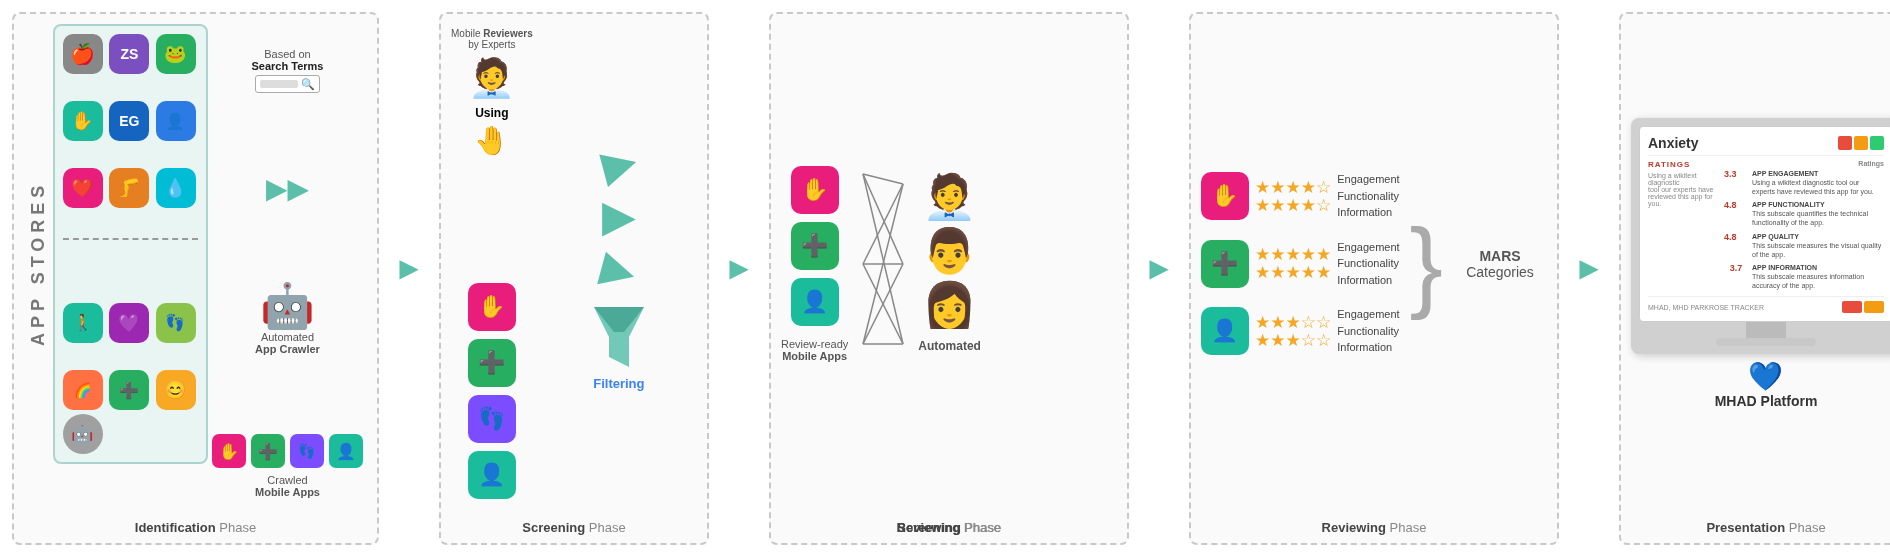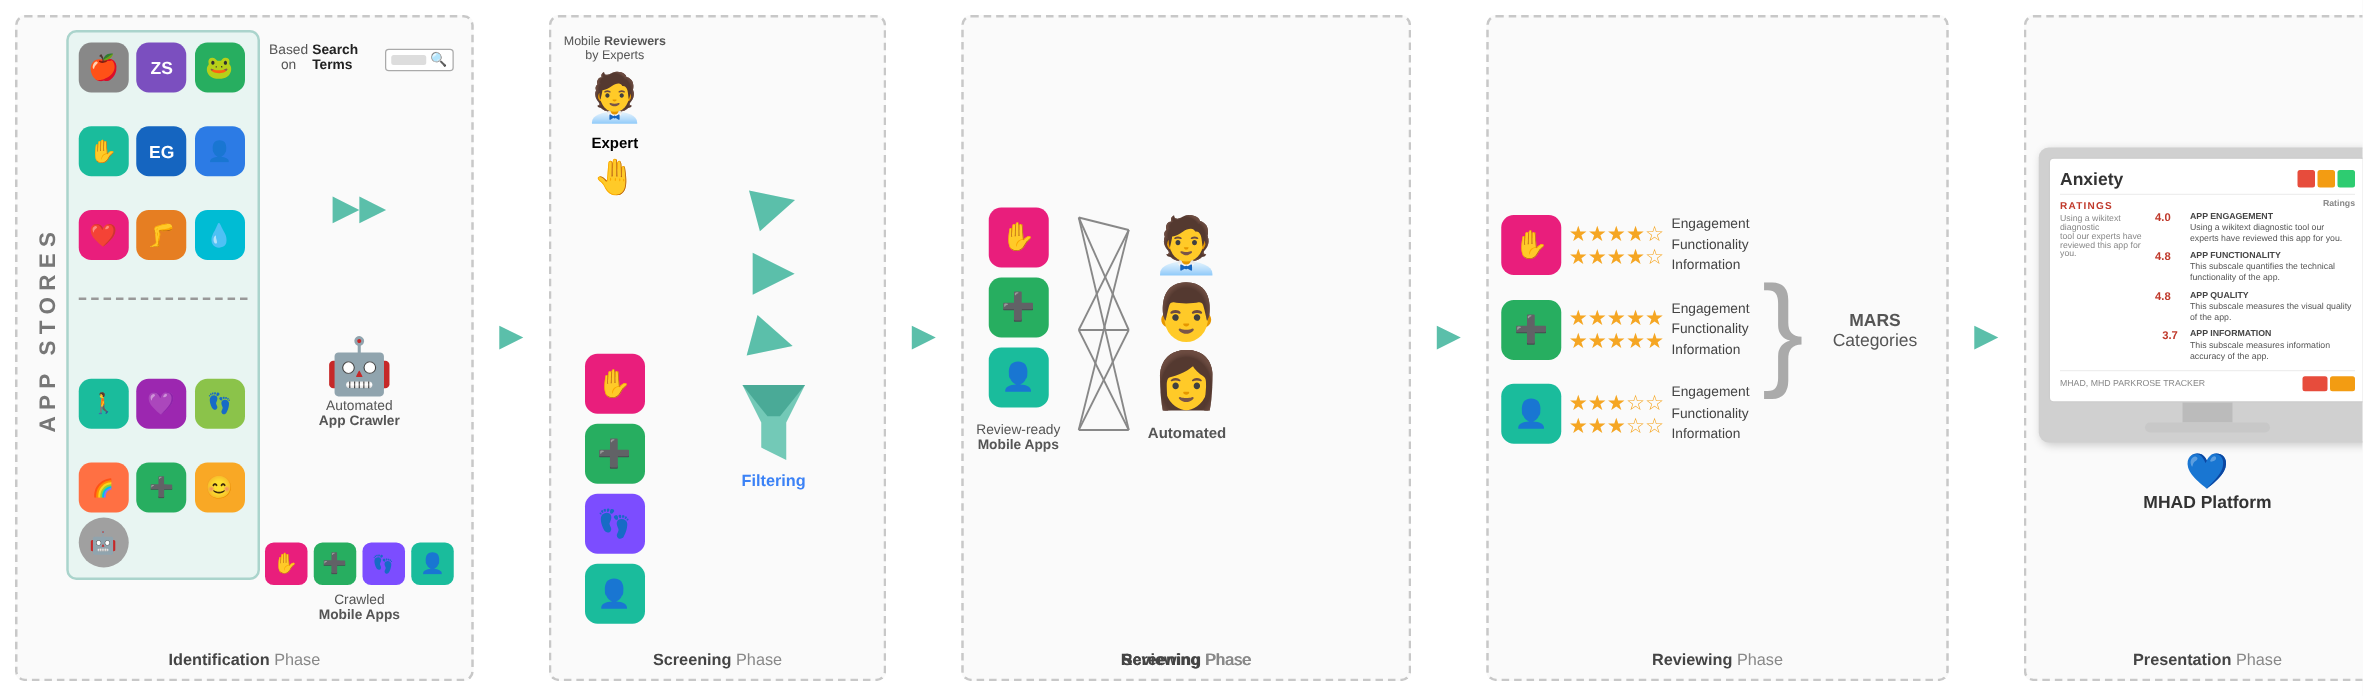--- a/index.html
+++ b/index.html
@@ -154,21 +154,21 @@
         <div class="app-icon" style="border-radius:10px; width:40px; height:40px; font-size:14px; background:#ff7043; display:flex; align-items:center; justify-content:center; color:white;">🌈</div>
         <div class="app-icon ic-green" style="border-radius:10px; width:40px; height:40px; font-size:16px;">➕</div>
         <div class="app-icon ic-yellow" style="border-radius:10px; width:40px; height:40px; font-size:18px;">😊</div>
 
         <div class="app-icon ic-gray" style="border-radius:50%; width:40px; height:40px; font-size:18px; background:#a0a0a0;">🤖</div>
         <div style="grid-column: span 2;"></div>
       </div>
 
       <div style="display:flex; flex-direction:column; align-items:center; justify-content:space-between; flex:1; padding: 5px 4px;">
 
-        <div style="display:flex; flex-direction:row; align-items:center; margin-top:5px;">
+        <div style="display:flex; flex-direction:column; align-items:center; margin-top:19px;">
           <div style="font-size:11px; color:#555; text-align:center;">Based on</div>
           <div style="font-size:11px; font-weight:bold; color:#222;">Search Terms</div>
           <div style="display:flex; align-items:center; border:1px solid #aaa; border-radius:3px; width:65px; height:18px; background:white; padding:0 4px; margin-top:3px;">
             <div style="flex:1; height:8px; background:#ddd; border-radius:2px;"></div>
             <div style="font-size:11px; color:#555; margin-left:3px;">🔍</div>
           </div>
         </div>
 
         <div style="display:flex; align-items:center; justify-content:center; margin: 5px 0;">
           <div style="font-size:28px; color:#5bbfaa;">▶▶</div>
@@ -207,21 +207,21 @@
     <div style="display:flex; height:100%; padding-bottom:30px; gap:8px;">
 
       <div style="display:flex; flex-direction:column; justify-content:space-between; align-items:center; padding: 4px 0;">
 
         <div style="display:flex; flex-direction:column; align-items:center;">
           <div style="font-size:10px; color:#555; text-align:center;">
             <span>Mobile</span> <strong>Reviewers</strong><br>
             <span>by Experts</span>
           </div>
           <div style="font-size:38px; margin: 6px 0;">🧑‍💼</div>
-          <div style="font-size:12px; font-weight:bold;">Expert</div>
+          <div style="font-size:12px; font-weight:bold;">Using</div>
 
           <div style="font-size:28px; color:#444; margin-top:4px;">🤚</div>
         </div>
 
         <div style="display:flex; flex-direction:column; gap:8px; align-items:center; margin-top:8px;">
           <div class="app-icon-large ic-pink">✋</div>
           <div class="app-icon-large ic-green">➕</div>
           <div class="app-icon-large" style="background:#7c4dff; border-radius:10px; width:48px; height:48px; display:flex; align-items:center; justify-content:center; color:white; font-size:22px;">👣</div>
           <div class="app-icon-large ic-teal">👤</div>
         </div>
@@ -391,21 +391,21 @@
           <div style="display:flex; gap:6px;">
             <div style="flex:0 0 70px;">
               <div style="font-size:8px; font-weight:bold; color:#c0392b; letter-spacing:1px; margin-bottom:3px;">RATINGS</div>
               <div style="font-size:7px; color:#888; margin-bottom:2px;">Using a wikitext diagnostic<br>tool our experts have<br>reviewed this app for you.</div>
             </div>
             <div style="flex:1;">
               <div style="font-size:7px; font-weight:bold; color:#888; text-align:right; margin-bottom:2px;">Ratings</div>
 
               <div style="display:flex; flex-direction:column; gap:4px;">
                 <div style="display:flex; align-items:flex-start; gap:4px;">
-                  <div style="font-size:9px; font-weight:bold; color:#c0392b; min-width:24px;">4.0</div>
+                  <div style="font-size:9px; font-weight:bold; color:#c0392b; min-width:24px;">3.3</div>
                   <div style="font-size:7px; color:#555; line-height:1.3;">
                     <div style="font-weight:bold; font-size:7px; color:#444;">APP ENGAGEMENT</div>
                     <div>Using a wikitext diagnostic tool our experts have reviewed this app for you.</div>
                   </div>
                 </div>
                 <div style="display:flex; align-items:flex-start; gap:4px;">
                   <div style="font-size:9px; font-weight:bold; color:#c0392b; min-width:24px;">4.8</div>
                   <div style="font-size:7px; color:#555; line-height:1.3;">
                     <div style="font-weight:bold; font-size:7px; color:#444;">APP FUNCTIONALITY</div>
                     <div>This subscale quantifies the technical functionality of the app.</div>

